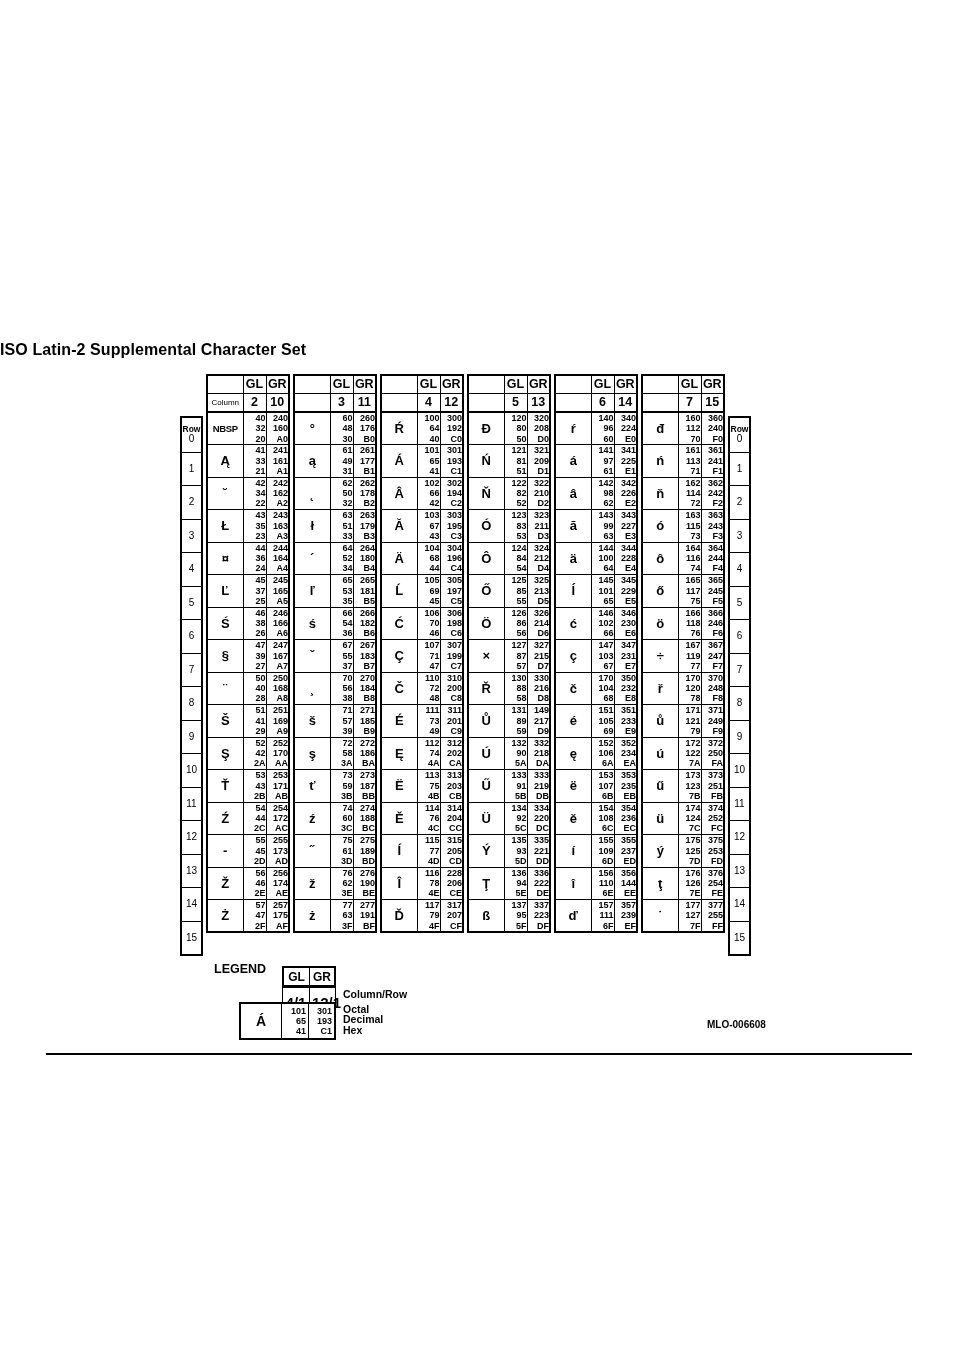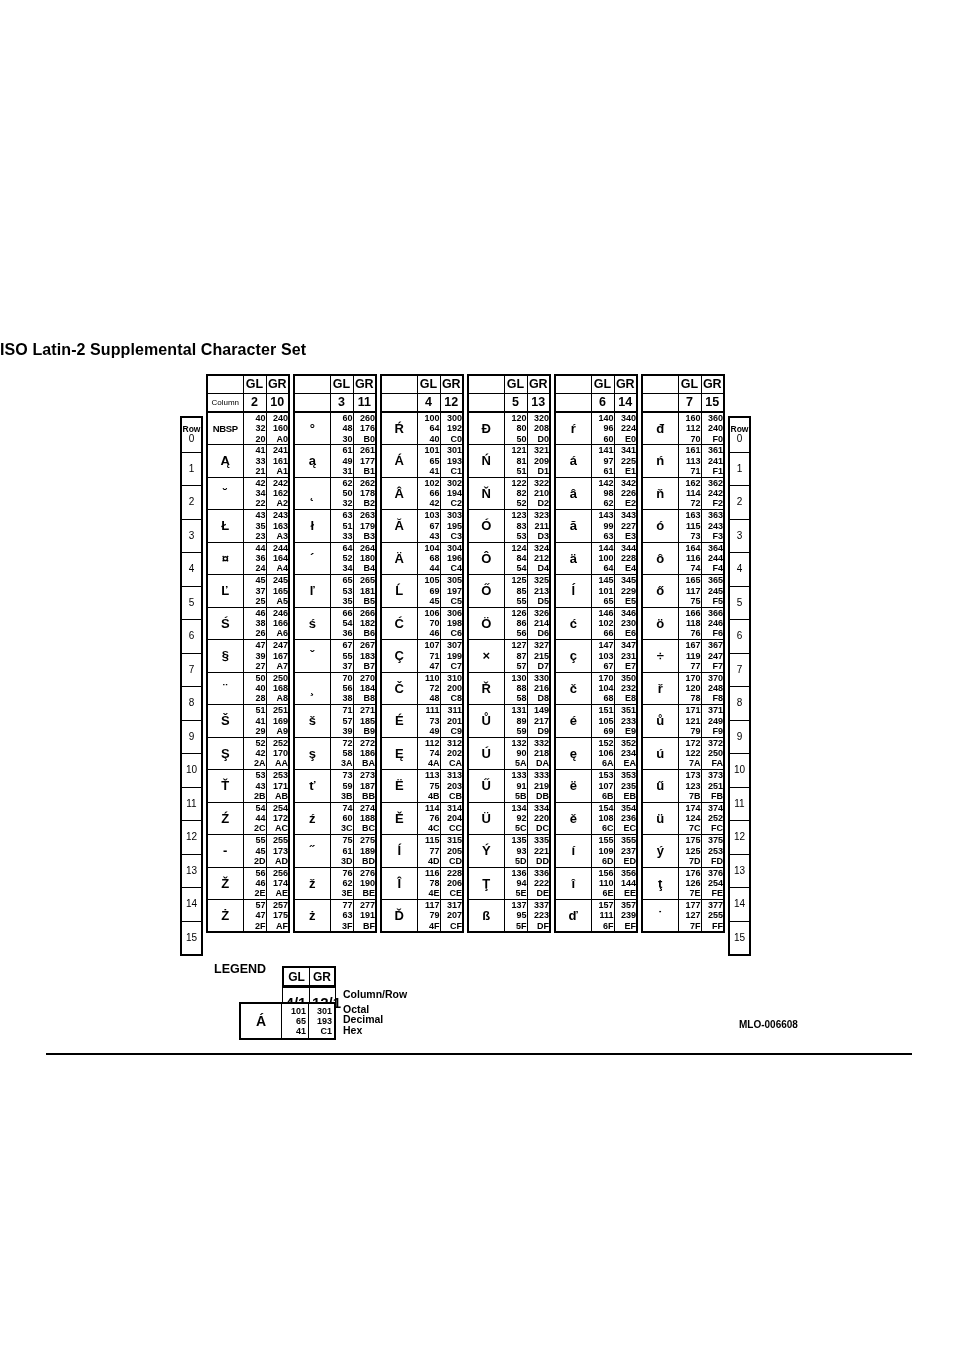--- a/index.html
+++ b/index.html
@@ -44,21 +44,21 @@
   .lg-colrow .lgc + .lgc { border-left:1px solid #000;padding-left:8px; }
   .lg-example { position:absolute; left:239px; top:1002px; display:flex; border:2px solid #000; background:#fff; }
   .lg-example .lg-char { width:41px; display:flex; align-items:center; justify-content:center;
                          font-weight:bold; font-size:14px; border-right:1px solid #000; }
   .lg-example .lg-nums { width:26px; text-align:right; font-size:9px; font-weight:bold;
                          line-height:10.3px; padding:1.5px 2px 1.5px 0; }
   .lg-example .lg-nums + .lg-nums { border-left:1px solid #000; }
   .lg-caption-colrow { position:absolute; left:343px; top:988px; font-weight:bold; font-size:10.5px; }
   .lg-caption-vals { position:absolute; left:343px; top:1004px; font-weight:bold; font-size:10.5px; line-height:10.3px; }
 
-  .figure-number { position:absolute; left:707px; top:1019px; font-weight:bold; font-size:10px;margin-left:32px; }
+  .figure-number { position:absolute; left:707px; top:1019px; font-weight:bold; font-size:10px; }
   .footer-rule { position:absolute; left:46px; top:1053px; width:866px; height:2px; background:#000; }
 </style>
 </head>
 <body>
 
 <div class="page">
 
   <div class="title">ISO Latin-2 Supplemental Character Set</div>
 
   <div class="charset" id="charset-table">

